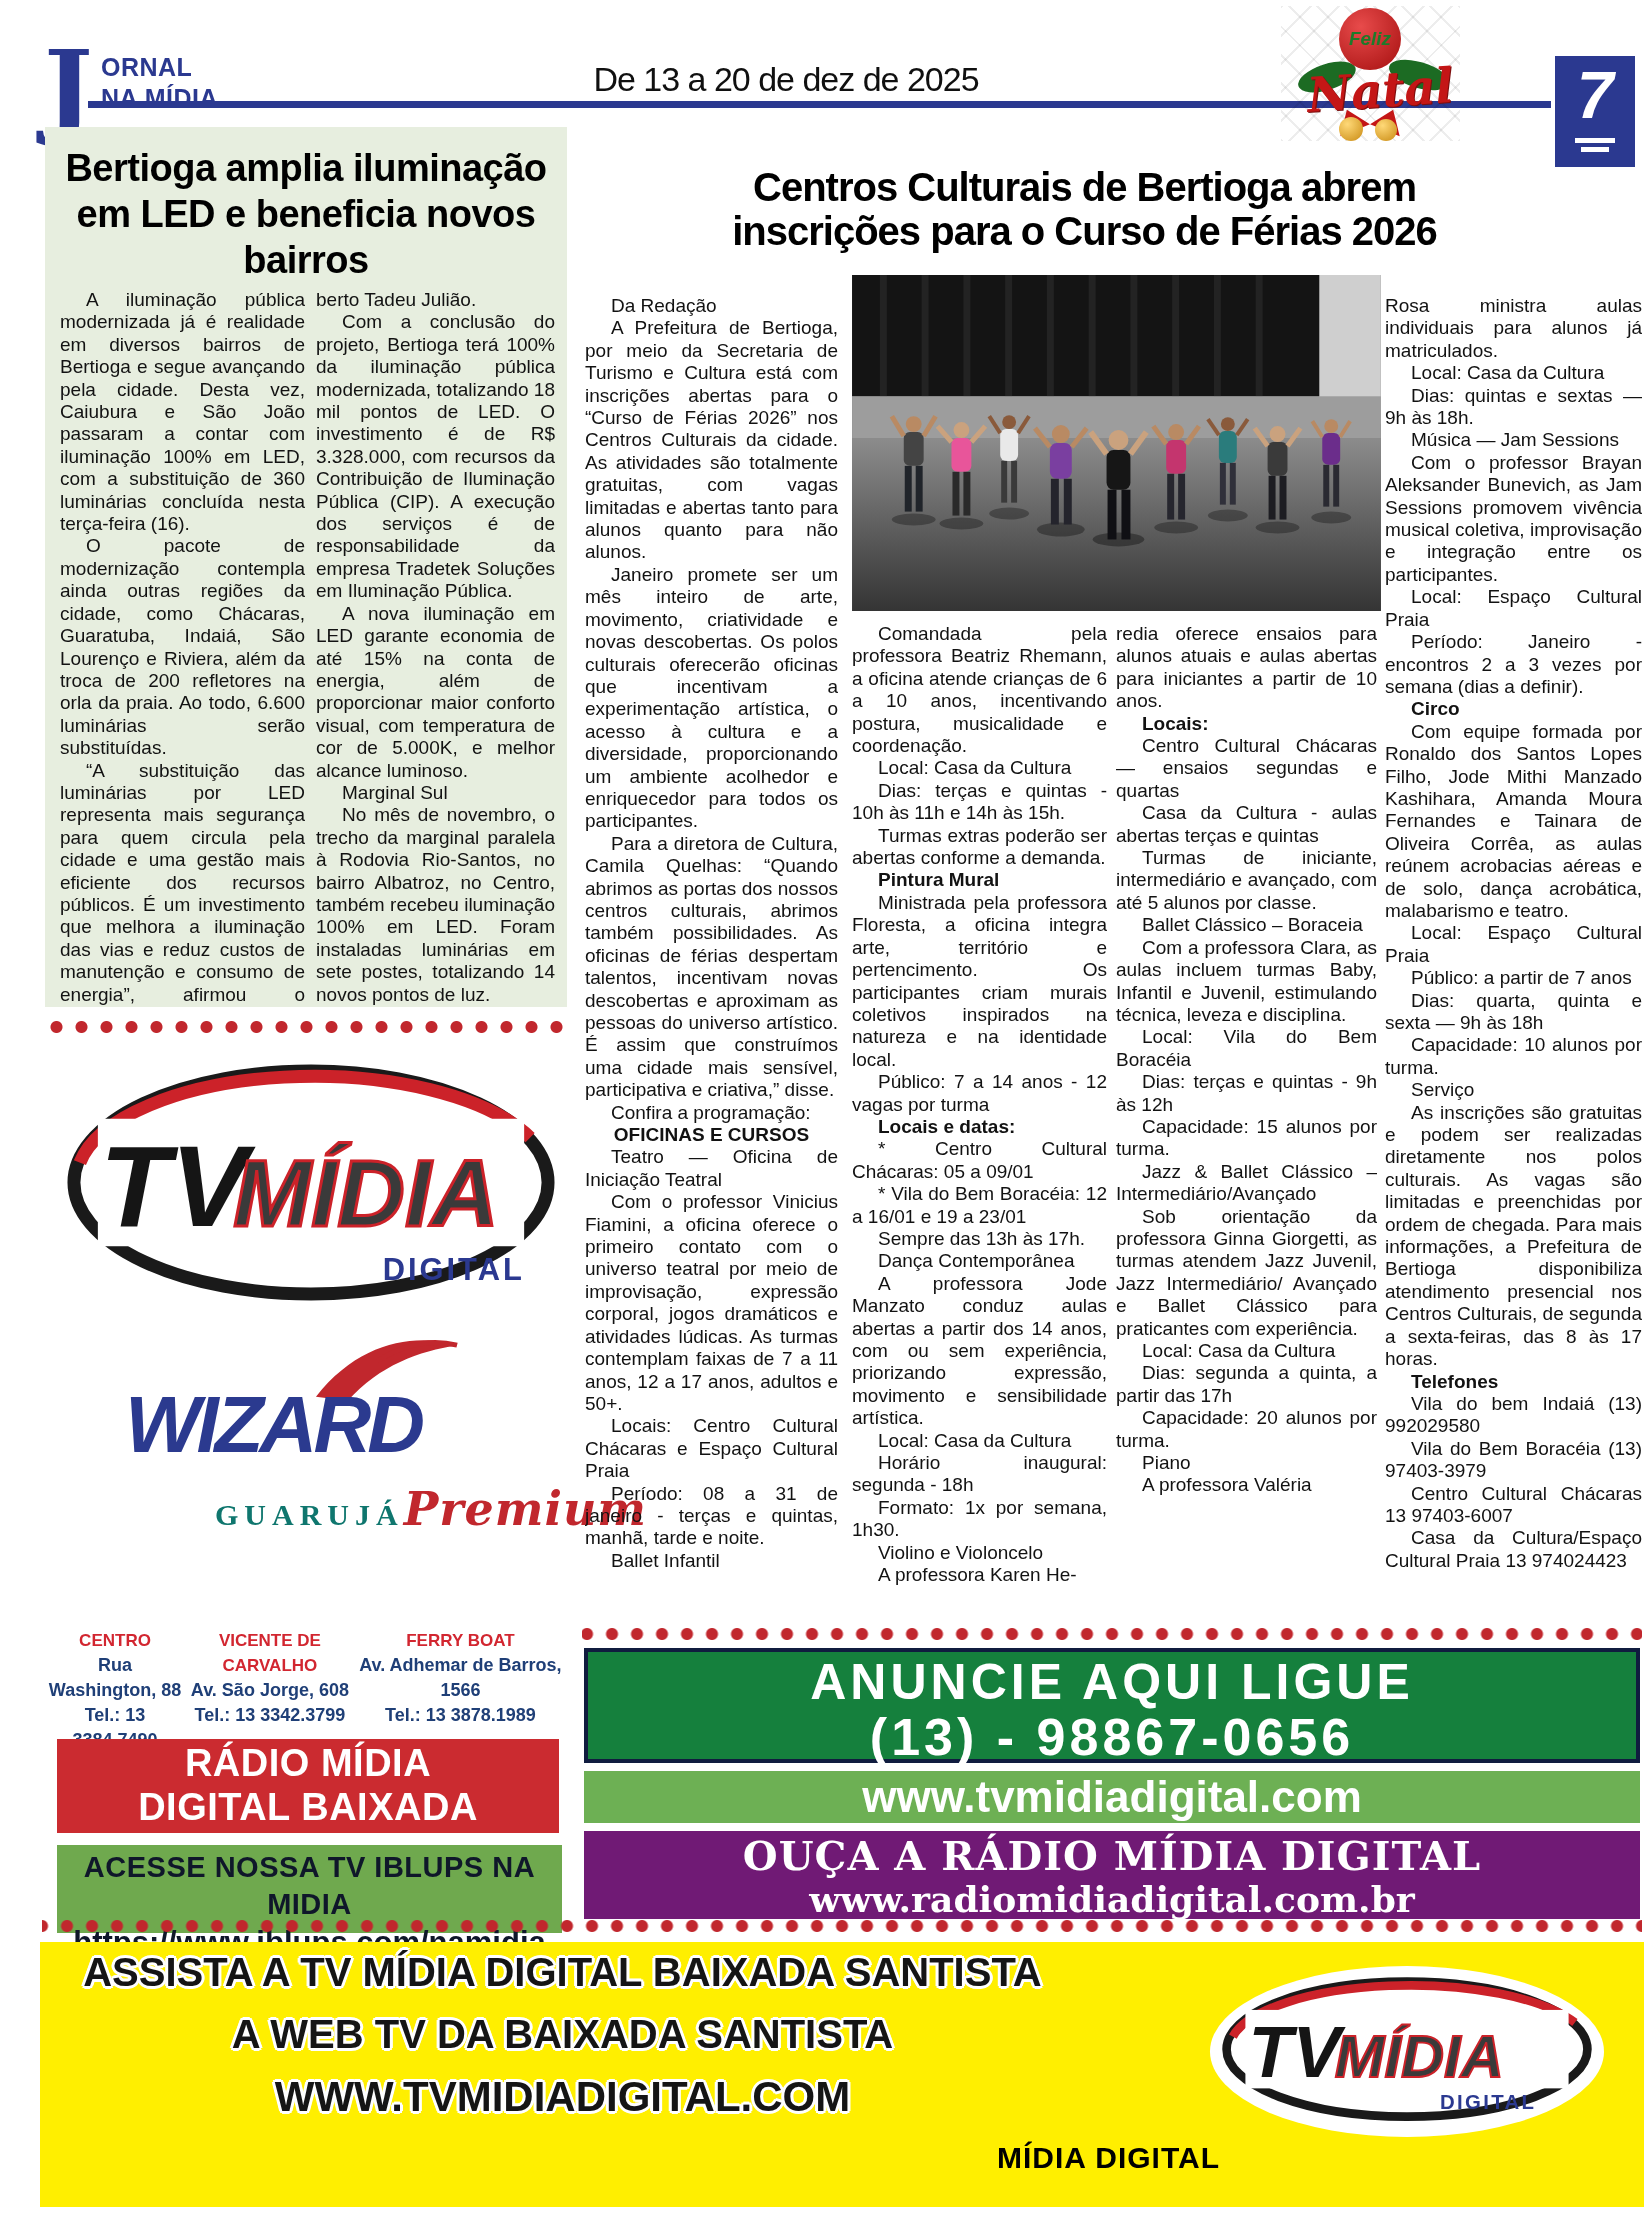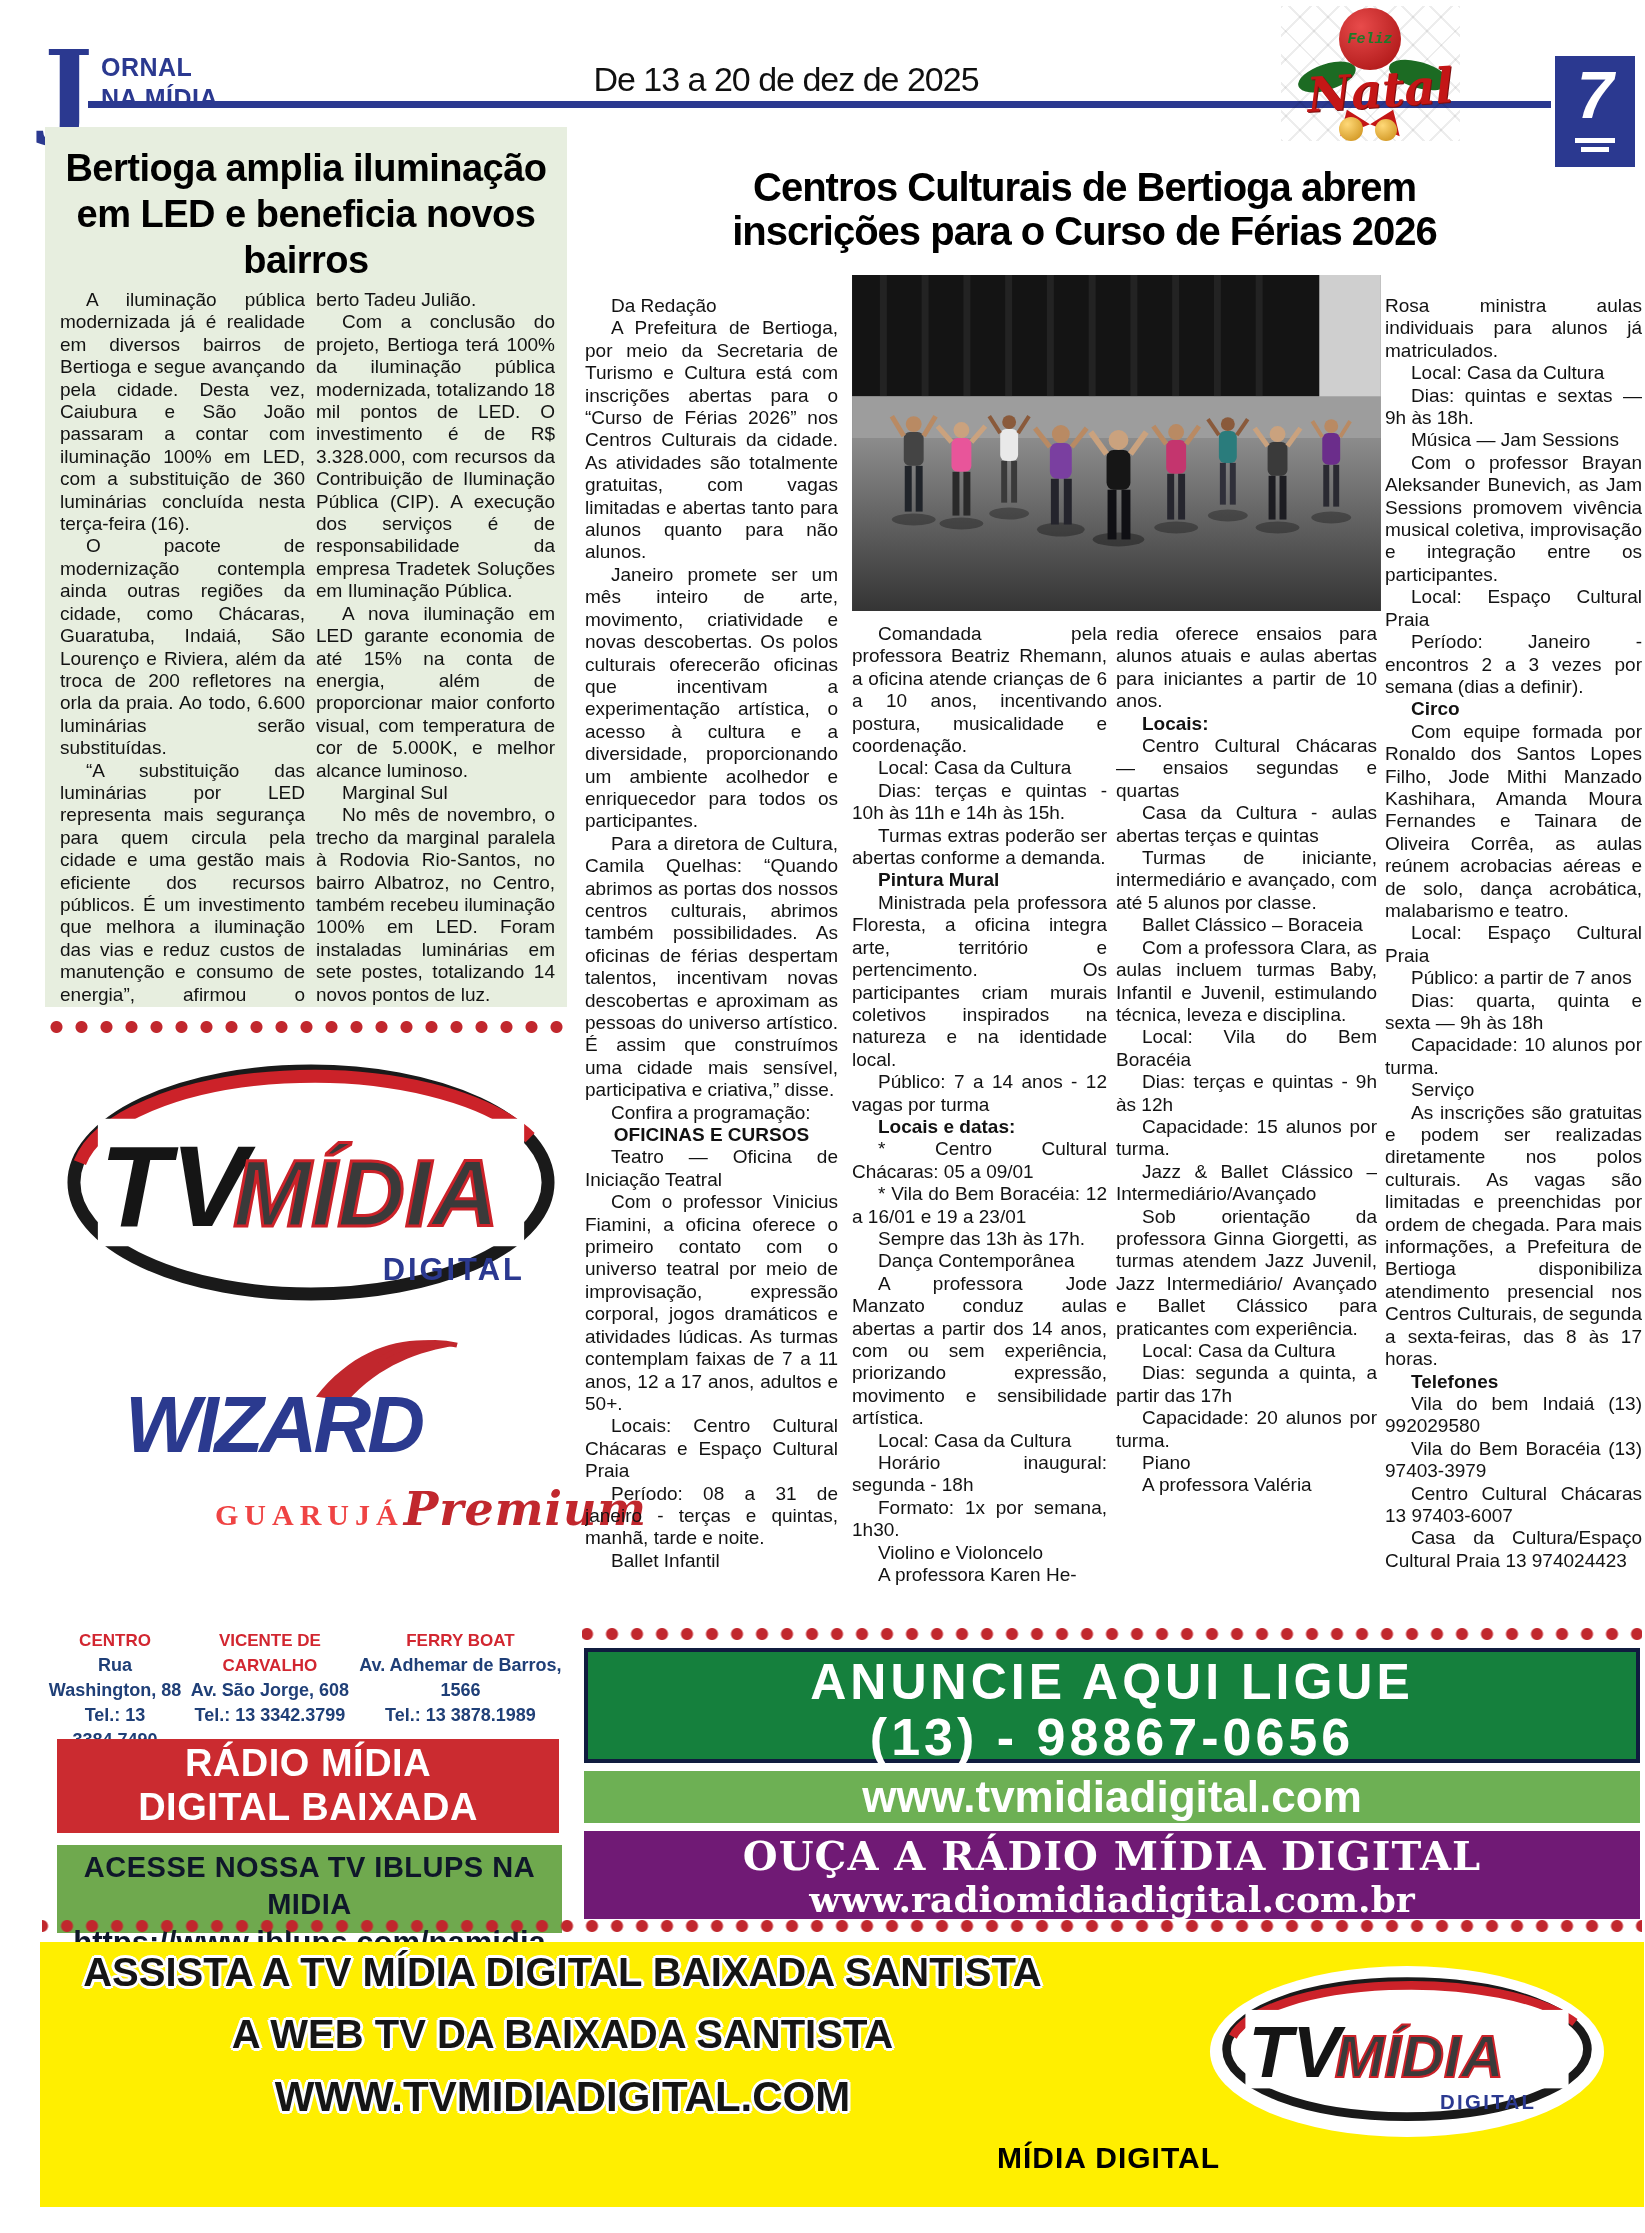--- a/index.html
+++ b/index.html
@@ -13,21 +13,21 @@
   .hdr-date{font-size:34px;color:#101010;letter-spacing:-1px;text-align:center;}
   .hdr-line{background:#2b3990;height:7px;}
   .pagenum{background:#2b3990;color:#fff;text-align:center;font-weight:bold;font-style:italic;}
   .pagenum .n{font-size:66px;line-height:78px;}
   .pagenum .dash{width:40px;height:5px;background:#fff;margin:4px auto 0;}
   .natal{overflow:hidden;background:
      repeating-linear-gradient(45deg,rgba(0,0,0,.07) 0 2px,transparent 2px 20px),
      repeating-linear-gradient(-45deg,rgba(0,0,0,.07) 0 2px,transparent 2px 20px);}
   .natal-ball{position:absolute;left:58px;top:2px;width:62px;height:62px;border-radius:50%;
      background:radial-gradient(circle at 35% 30%,#e84b4b,#a50f0f);display:flex;align-items:center;justify-content:center;}
-  .natal-feliz{font-family:Liberation Mono, monospace;font-style:italic;font-weight:bold;color:#1d7a2a;font-size:15px;}
+  .natal-feliz{font-family:Liberation Sans, sans-serif;font-style:italic;font-weight:bold;color:#1d7a2a;font-size:19px;}
   .natal-script{font-family:"DejaVu Serif",serif;font-style:italic;font-weight:bold;color:#c41616;
      font-size:48px;transform:rotate(-4deg);text-shadow:1px 1px 0 #7d0e0e;}
   .leaf{position:absolute;border-radius:50%;background:#1c6b23;}
   .bell{position:absolute;border-radius:50%;background:radial-gradient(circle at 35% 30%,#ffd978,#c98a12);}
   .bow{position:absolute;width:0;height:0;border-style:solid;}
 
   
   .greenbox{background:#e7eedf;}
   .l-headline{font-weight:bold;font-size:38px;line-height:46px;text-align:center;color:#000;letter-spacing:-0.5px;}
   .col{position:absolute;font-size:19px;line-height:22.4px;text-align:justify;overflow:hidden;color:#121212;}
@@ -37,21 +37,21 @@
   .para.ctr{text-align:center;text-indent:0;}
 
   .dots{background-image:radial-gradient(circle,#c1272d 5.5px,transparent 6.5px);
         background-size:25px 16px;background-repeat:repeat-x;background-position:center;height:16px;}
 
   
   .m-headline{font-weight:bold;font-size:40px;line-height:45px;text-align:center;color:#000;letter-spacing:-1px;}
 
   
   .wizard-name{font-style:italic;font-weight:bold;color:#2b3a8f;font-size:80px;letter-spacing:-4px;line-height:84px;}
-  .wizard-sub{color:#ef4444;font-weight:bold;font-size:30px;letter-spacing:6px;font-family:"Liberation Serif",serif;}
+  .wizard-sub{color:#0f766e;font-weight:bold;font-size:30px;letter-spacing:6px;font-family:"Liberation Serif",serif;}
   .wizard-prem{font-family:"DejaVu Serif",serif;font-style:italic;font-weight:bold;color:#c1272d;font-size:46px;letter-spacing:1px;}
   .wloc{text-align:center;line-height:25px;}
   .wloc .nm{color:#d22630;font-weight:bold;font-size:17px;}
   .wloc .ad,.wloc .tl{color:#1f3f77;font-weight:bold;font-size:18px;}
 
   .redbox{background:#cb2b30;color:#fff;text-align:center;font-weight:bold;}
   .radio-l1,.radio-l2{font-size:38px;line-height:44px;letter-spacing:0.5px;}
   .greenbox2{background:#6fa94e;color:#0f172a;text-align:center;font-weight:bold;}
   .ib1{font-size:29px;line-height:37px;letter-spacing:0.5px;}
   .ib2{font-size:31px;line-height:39px;}

